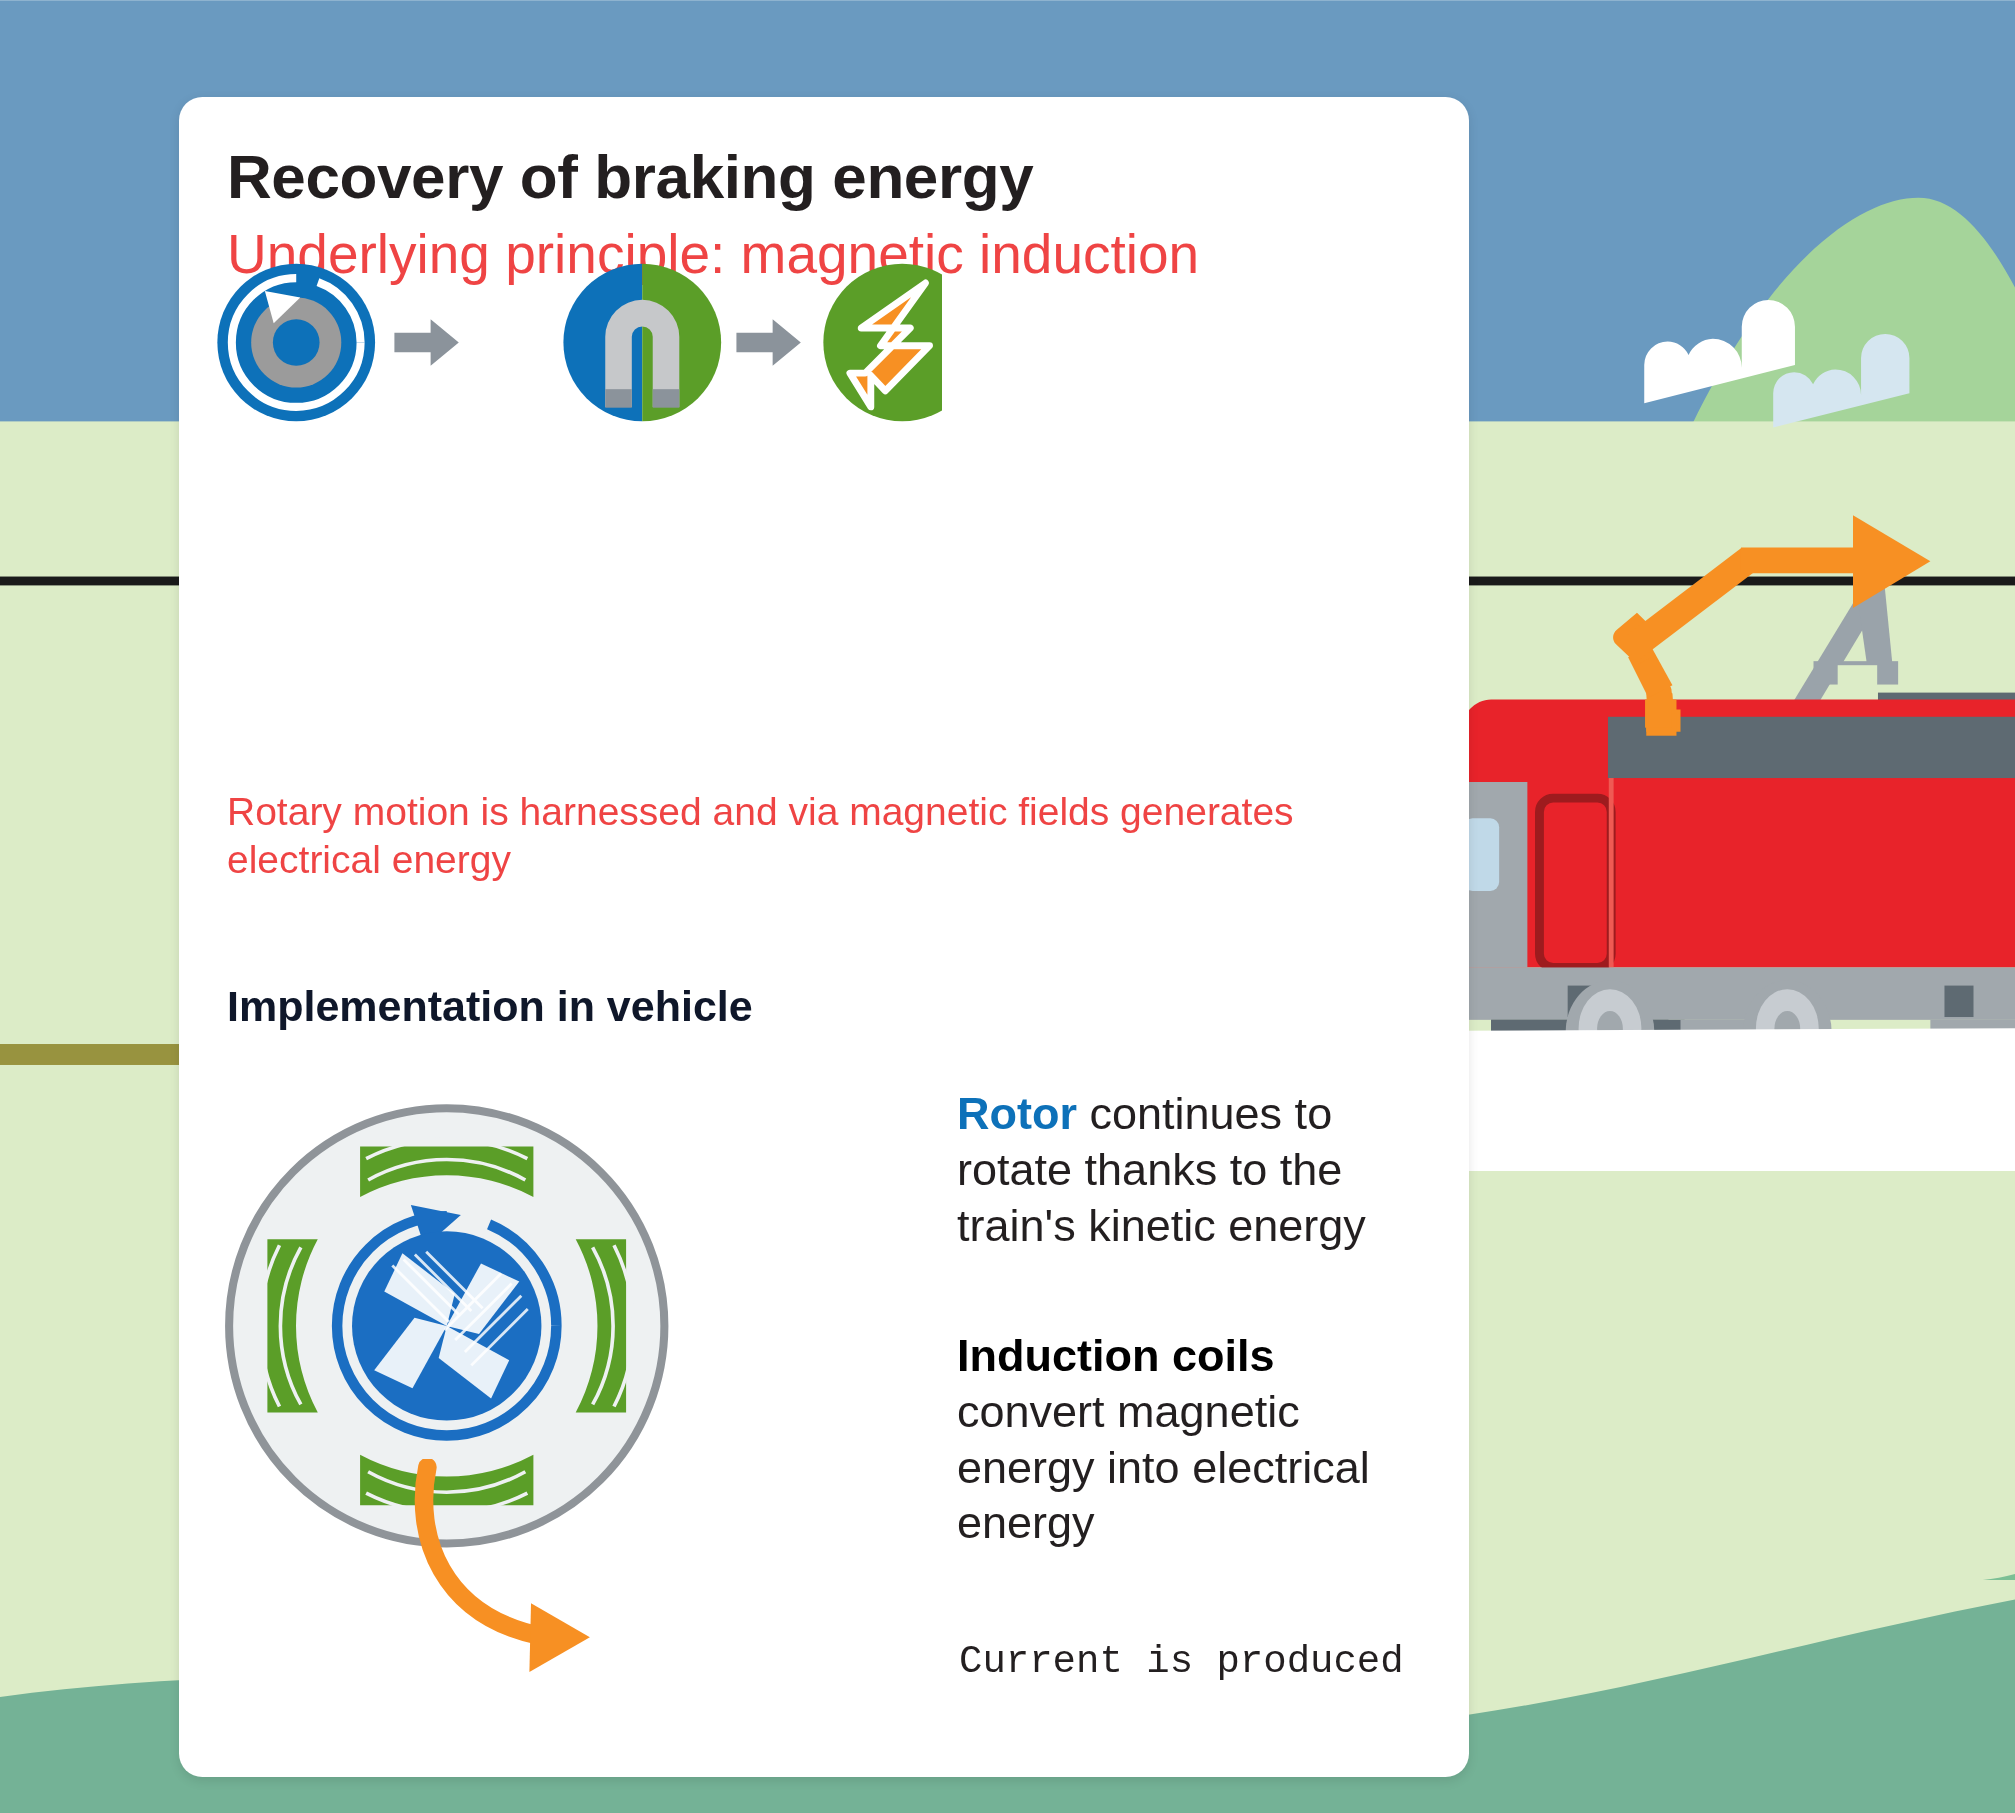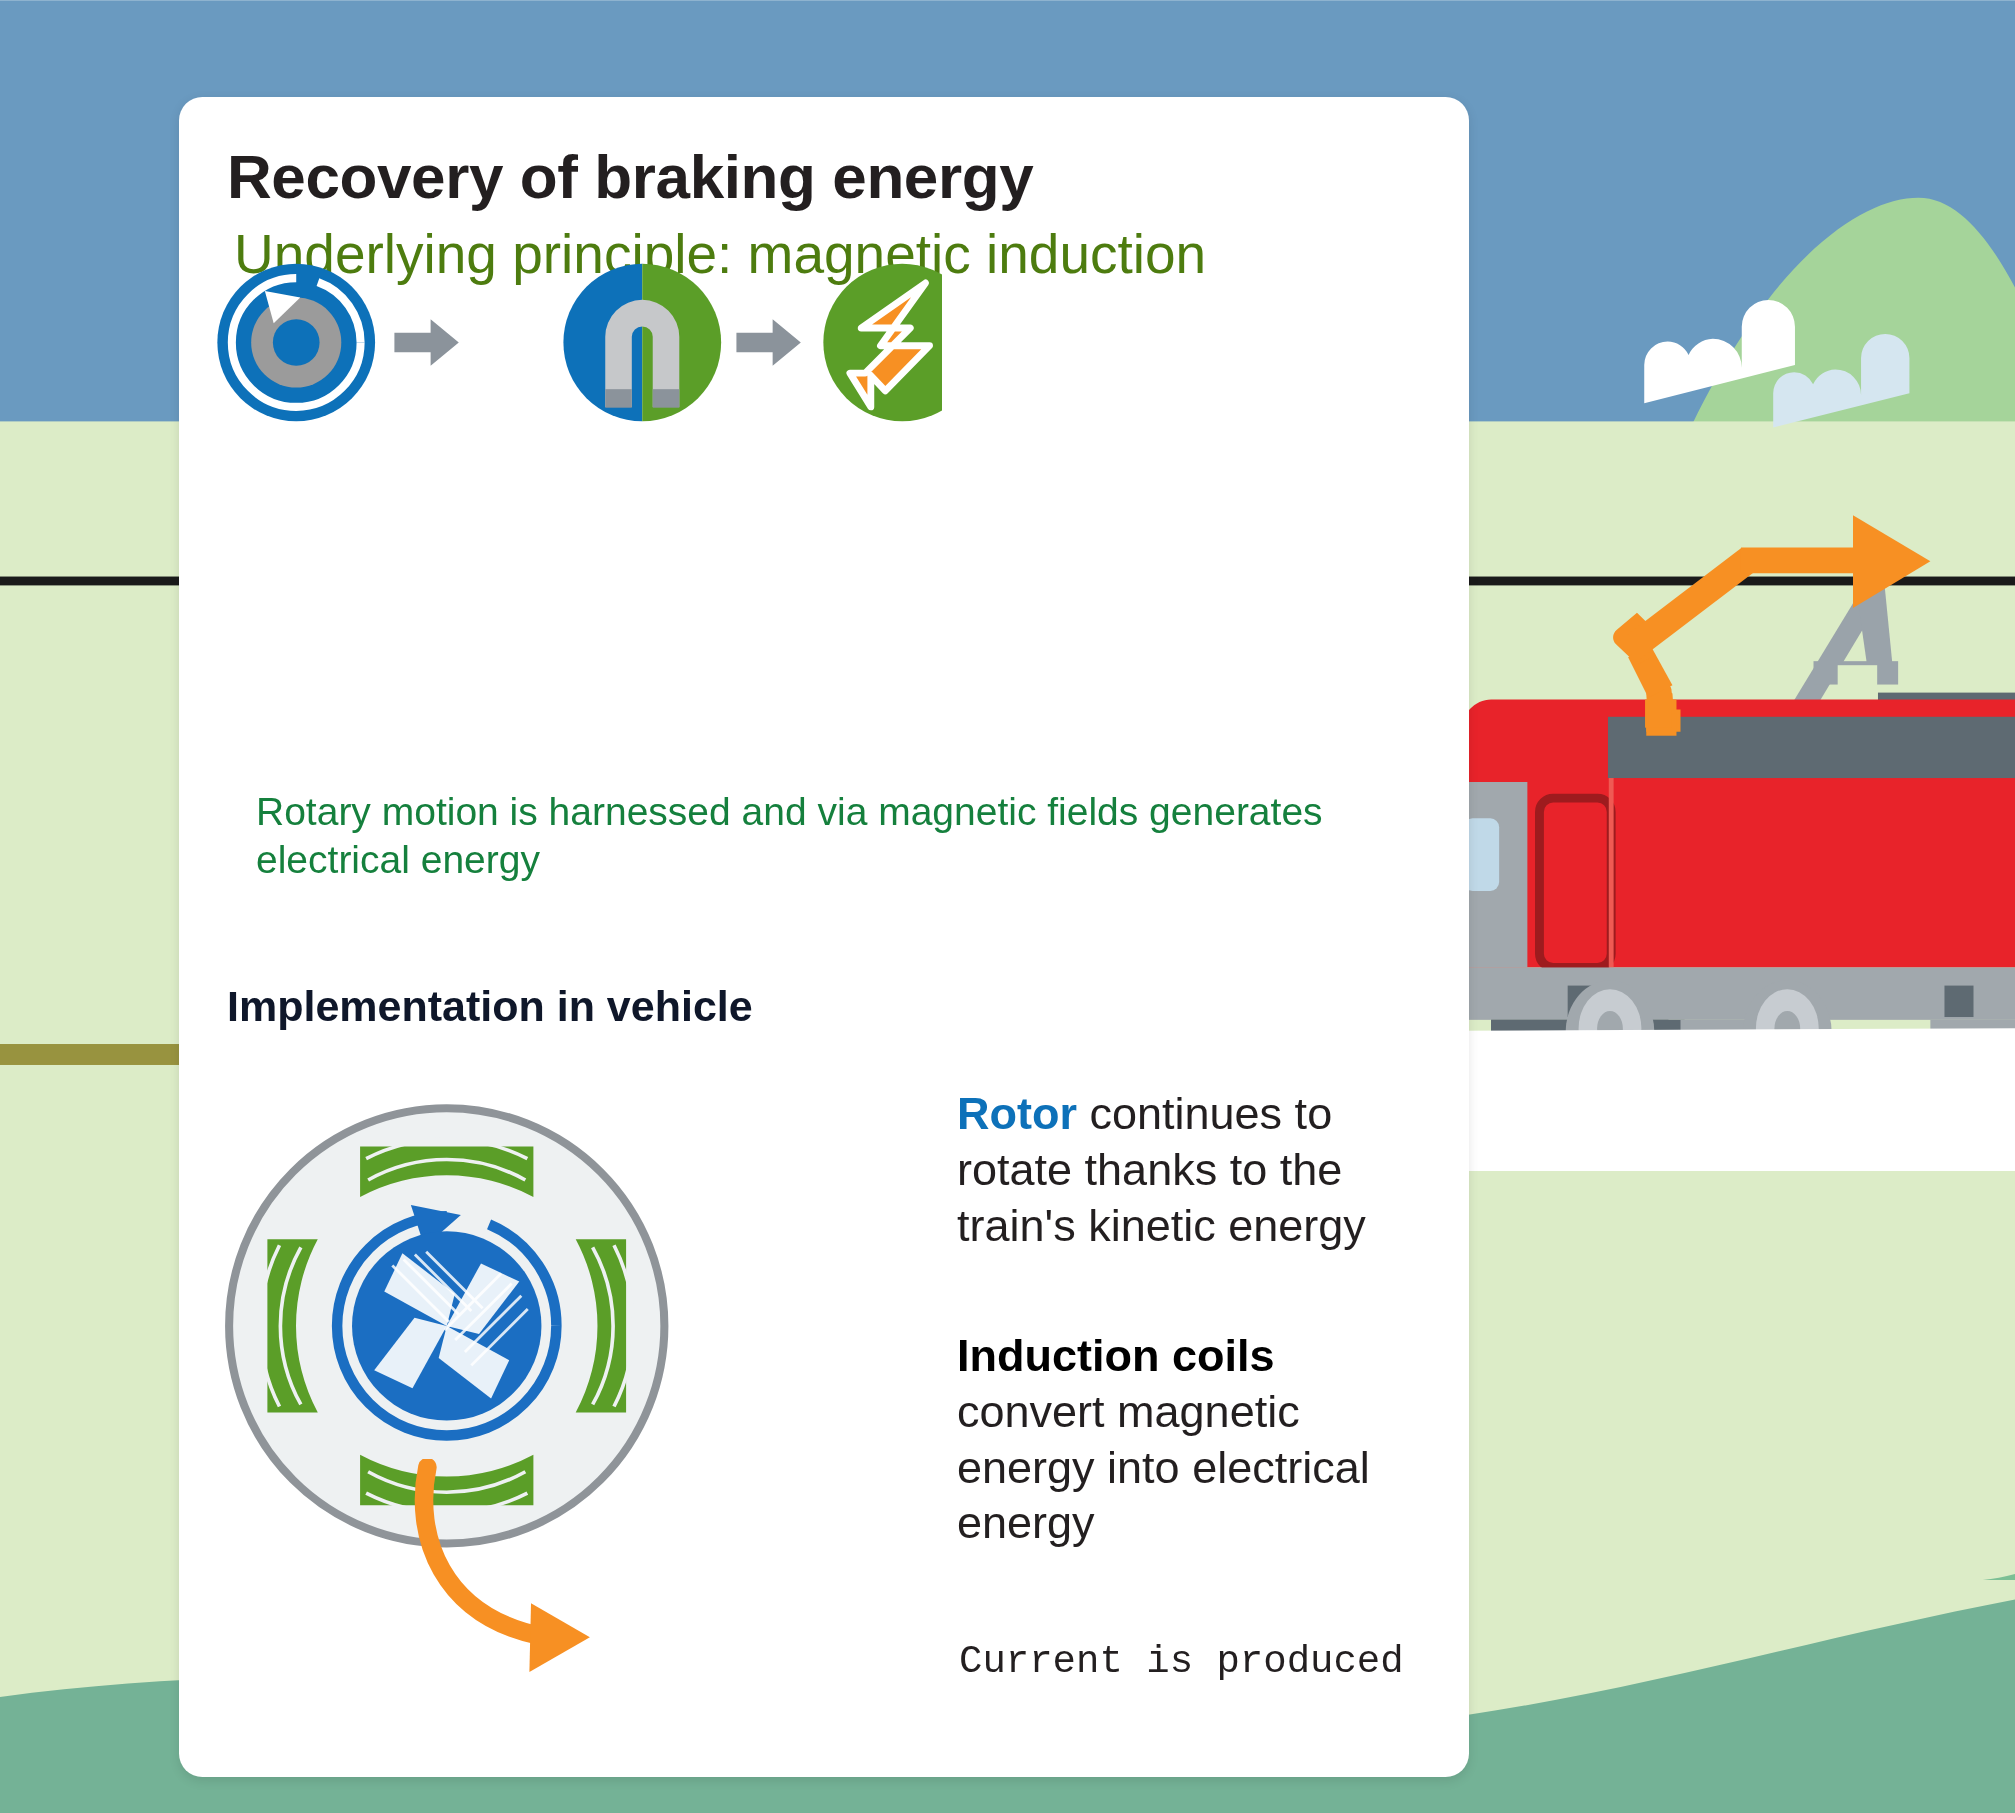--- a/index.html
+++ b/index.html
@@ -22,28 +22,28 @@
     box-shadow:0 3.2px 10.5px rgba(0,0,0,.10);
     z-index:40;
   }
   #card-inner{position:absolute;left:0;top:0;width:100%;height:100%;}
   .h1{
     position:absolute;left:48px;top:44px;
     font-size:62px;font-weight:bold;color:#231f20;
     letter-spacing:-0.4px;white-space:nowrap;
   }
   .h2{
-    position:absolute;left:55px;top:125px;
-    font-size:55px;font-weight:normal;color:#4d7c0f;
+    position:absolute;left:48px;top:125px;
+    font-size:55px;font-weight:normal;color:#ef4444;
     white-space:nowrap;
   }
   .para{
     position:absolute;left:48px;top:691px;
     width:1193px;
-    font-size:39px;line-height:1.22;color:#15803d;margin-left:29px;
+    font-size:39px;line-height:1.22;color:#ef4444;
   }
   .h3{
     position:absolute;left:48px;top:885px;
     font-size:43px;font-weight:bold;color:#0f172a;
     white-space:nowrap;
   }
   .blk{
     position:absolute;
     font-size:45px;line-height:1.24;color:#231f20;
   }

